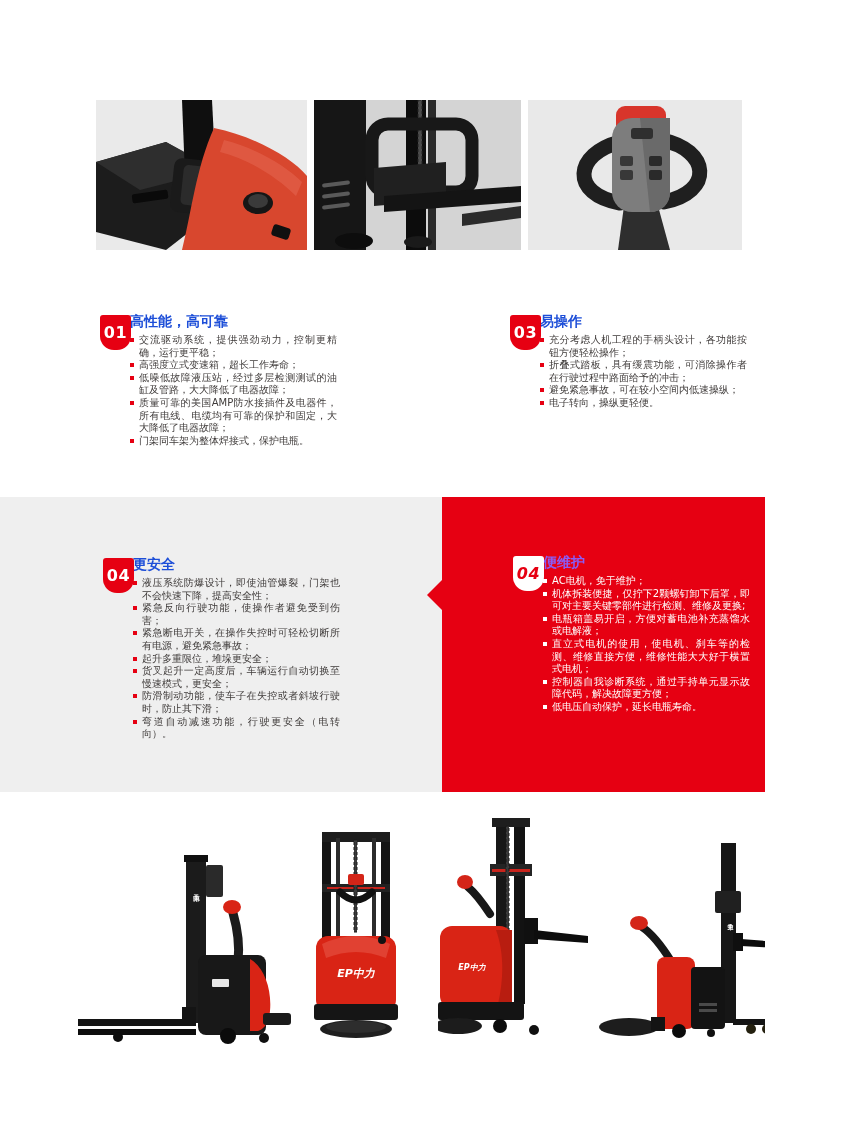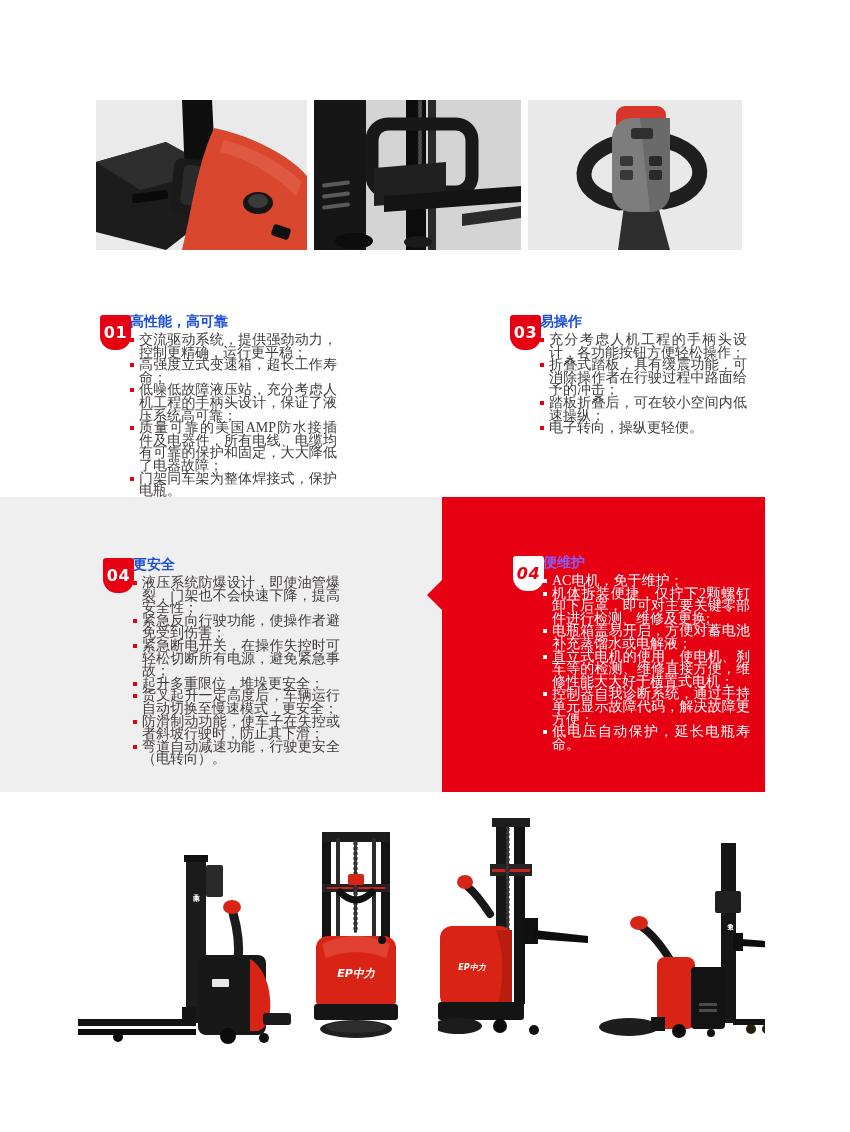--- a/index.html
+++ b/index.html
@@ -9,22 +9,22 @@
   .photo{position:absolute;top:100px;height:150px;overflow:hidden;}
   .photo svg{display:block;}
   
   .feature{position:absolute;}
   .badge{position:absolute;left:0;top:2px;width:31px;height:35px;background:#e60012;color:#fff;
          border-radius:3px 3px 14px 14px;display:flex;align-items:center;justify-content:center;
          font-size:16px;font-weight:bold;letter-spacing:.5px;}
   .f-content{margin-left:30px;width:212px;}
   .f-title{color:#1d4ed8;font-size:14px;font-weight:bold;line-height:17px;margin:0 0 4px 0;}
   .f-list{list-style:none;margin:0;padding:0;width:207px;}
-  .f-list li{position:relative;padding-left:9px;font-size:14px;line-height:12.6px;
-             color:#3f3b3a;text-align:justify;font-family:Liberation Serif, serif;}
+  .f-list li{position:relative;padding-left:9px;font-size:10px;line-height:12.6px;
+             color:#3f3b3a;text-align:justify;}
   .f-list li::before{content:"";position:absolute;left:0;top:4px;width:4px;height:4px;background:#e60012;}
   .feature.on-red .f-title{color:#8b5cf6;}
   .feature.on-red .f-list li{color:#ffffff;}
   .feature.on-red .f-list li::before{background:#ffffff;}
   .feature.on-red .badge{background:#ffffff;color:#e60012;font-style:italic;}
   
   .band{position:absolute;left:0;top:497px;width:850px;height:295px;}
   .band-gray{position:absolute;left:0;top:0;width:442px;height:295px;background:#efefef;}
   .band-red{position:absolute;left:442px;top:0;width:408px;height:295px;background:#e60012;}
   .band-red .notch{position:absolute;left:-15px;top:83px;width:0;height:0;
@@ -92,35 +92,35 @@
     </svg>
   </div>
 
   <div class="feature" style="left:100px;top:313px;">
     <div class="badge">01</div>
     <div class="f-content">
       <h3 class="f-title">高性能，高可靠</h3>
       <ul class="f-list">
         <li>交流驱动系统，提供强劲动力，控制更精确，运行更平稳；</li>
         <li>高强度立式变速箱，超长工作寿命；</li>
-        <li>低噪低故障液压站，充分考虑人机工程的手柄头设计，保证了液压系统高可靠；</li>
+        <li>低噪低故障液压站，经过多层检测测试的油缸及管路，大大降低了电器故障；</li>
         <li>质量可靠的美国AMP防水接插件及电器件，所有电线、电缆均有可靠的保护和固定，大大降低了电器故障；</li>
         <li>门架同车架为整体焊接式，保护电瓶。</li>
       </ul>
     </div>
   </div>
 
   <div class="feature" style="left:510px;top:313px;">
     <div class="badge">03</div>
     <div class="f-content">
       <h3 class="f-title">易操作</h3>
       <ul class="f-list">
         <li>充分考虑人机工程的手柄头设计，各功能按钮方便轻松操作；</li>
         <li>折叠式踏板，具有缓震功能，可消除操作者在行驶过程中路面给予的冲击；</li>
-        <li>踏板折叠后，可在较小空间内低速操纵；</li>
+        <li>避免紧急事故，可在较小空间内低速操纵；</li>
         <li>电子转向，操纵更轻便。</li>
       </ul>
     </div>
   </div>
 
   <div class="band">
     <div class="band-gray"></div>
     <div class="band-red">
       <div class="notch"></div>
     </div>

